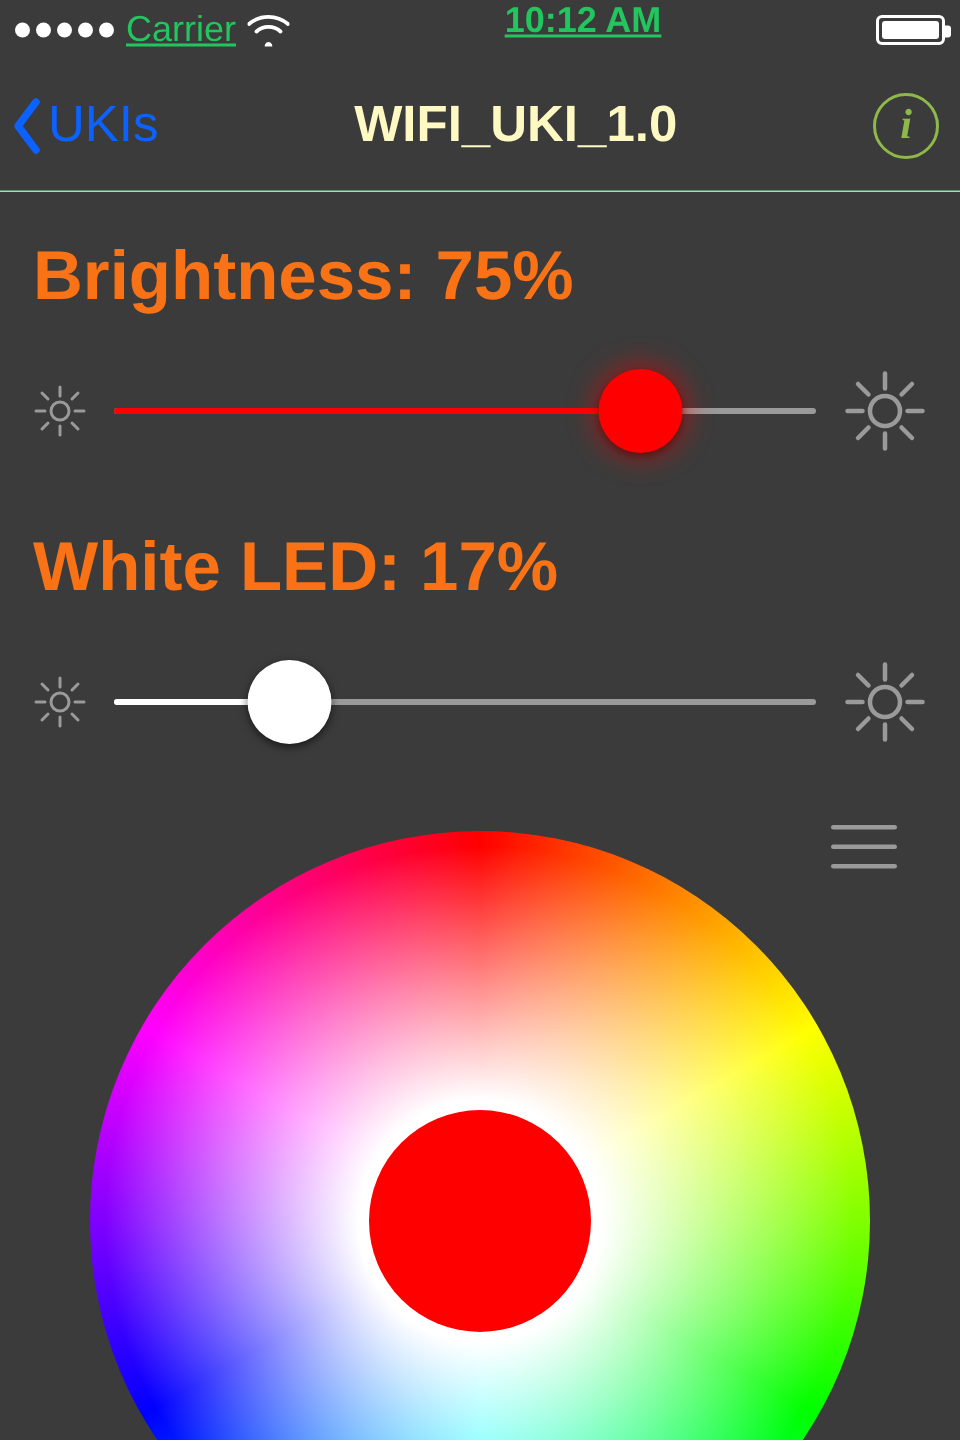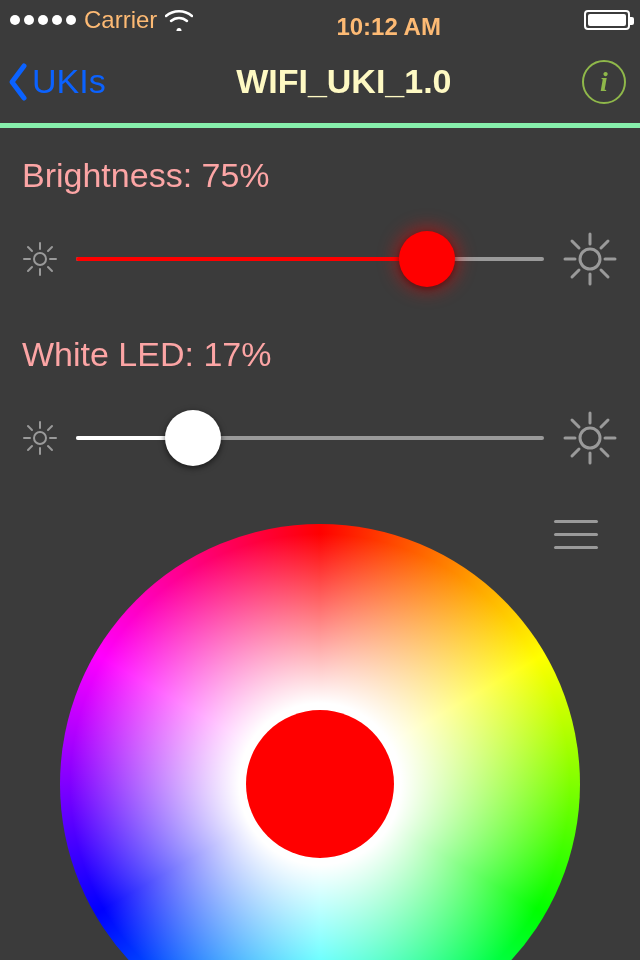--- a/index.html
+++ b/index.html
@@ -14,62 +14,63 @@
   }
 
   
   .status-bar {
     height: 40px;
     display: flex;
     justify-content: space-between;
     padding: 0 10px;
     font-size: 24px;
     font-weight: 400;
-    color: #fdba74;
+    color: #22c55e;
+    text-decoration: underline;
   }
   .status-left, .status-right { display:flex; align-items:center; gap:8px; }
-  .status-center { flex:1; text-align:center; font-weight:600; font-size:24px;margin-top:13px; }
+  .status-center { flex:1; text-align:center; font-weight:600; font-size:24px; }
   .sig-dots { display:flex; gap:4px; }
   .sig-dots span { width:10px; height:10px; border-radius:50%; background:#fff; display:inline-block; }
   .wifi-icon svg { display:block; }
   .battery {
     width: 46px; height: 20px; border: 2px solid #fff; border-radius: 4px;
     position: relative;
   }
   .battery::after {
     content:''; position:absolute; right:-6px; top:5px; width:4px; height:8px;
     background:#fff; border-radius:0 2px 2px 0;
   }
   .battery .fill { position:absolute; left:2px; top:2px; bottom:2px; width:38px; background:#fff; border-radius:2px; }
 
   
   .nav-bar {
     height: 88px;
     display:flex;
     align-items:center;
     justify-content: space-between;
     padding: 0 14px 0 6px;
-    border-bottom: 5px solid #86efac;
+    border-bottom: 1px solid #86efac;
   }
   .nav-back {
     display:flex; align-items:center; color:#0b62ff; font-size:34px; font-weight:400;
     gap:2px;
   }
   .nav-back svg { display:block; }
   .nav-title { font-size:34px; font-weight:700; color:#fef9c3; text-align:center; flex:1; }
   .nav-info {
     width:44px; height:44px; border:2px solid #8fb84a; border-radius:50%;
     display:flex; align-items:center; justify-content:center;
     color:#8fb84a; font-family: Georgia, 'Times New Roman', serif;
     font-style: italic; font-size:28px; font-weight:600;
   }
 
   
   .content { padding: 28px 22px 0 22px; }
-  .section-label { font-size: 34px; font-weight: 400; color:#fca5a5; margin-bottom: 36px; }
+  .section-label { font-size: 46px; font-weight: 700; color:#f97316; margin-bottom: 36px; }
 
   .slider-row {
     display:flex; align-items:center; gap: 18px; margin-bottom: 48px;
   }
   .sun-small svg, .sun-big svg { display:block; }
   .sun-small { color:#aaa; }
   .sun-big   { color:#aaa; }
 
   .slider-track {
     flex:1; position:relative; height: 44px; display:flex; align-items:center;

